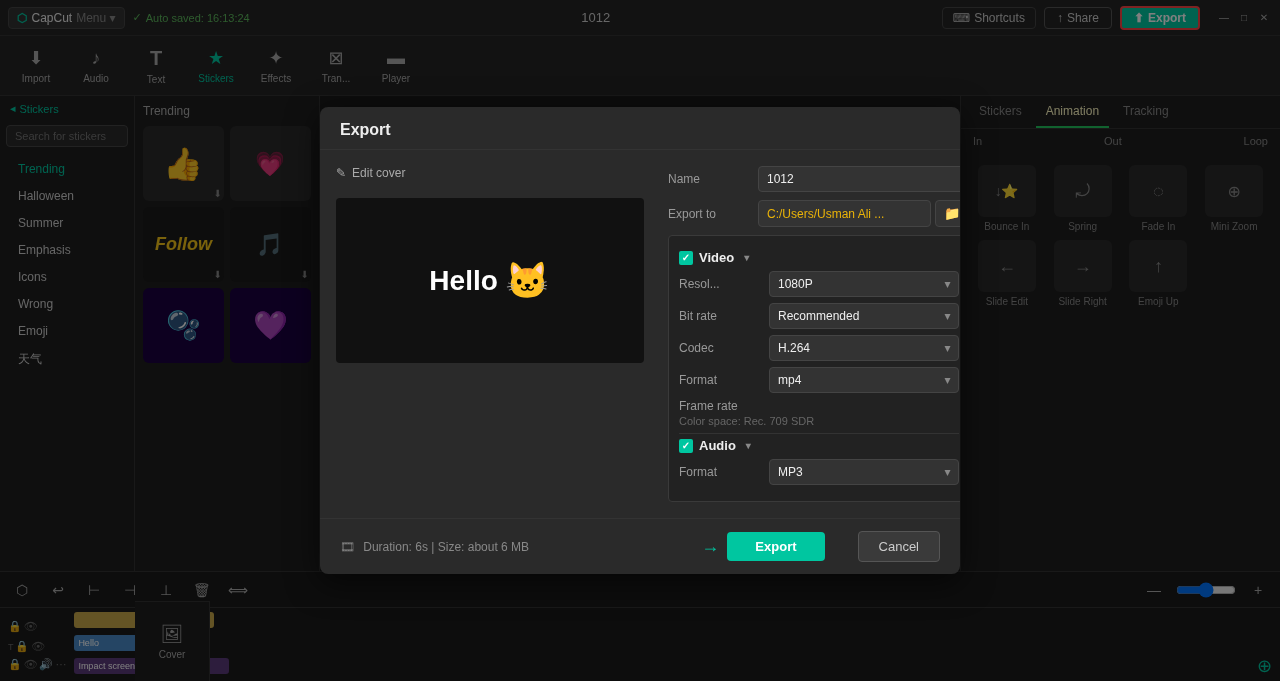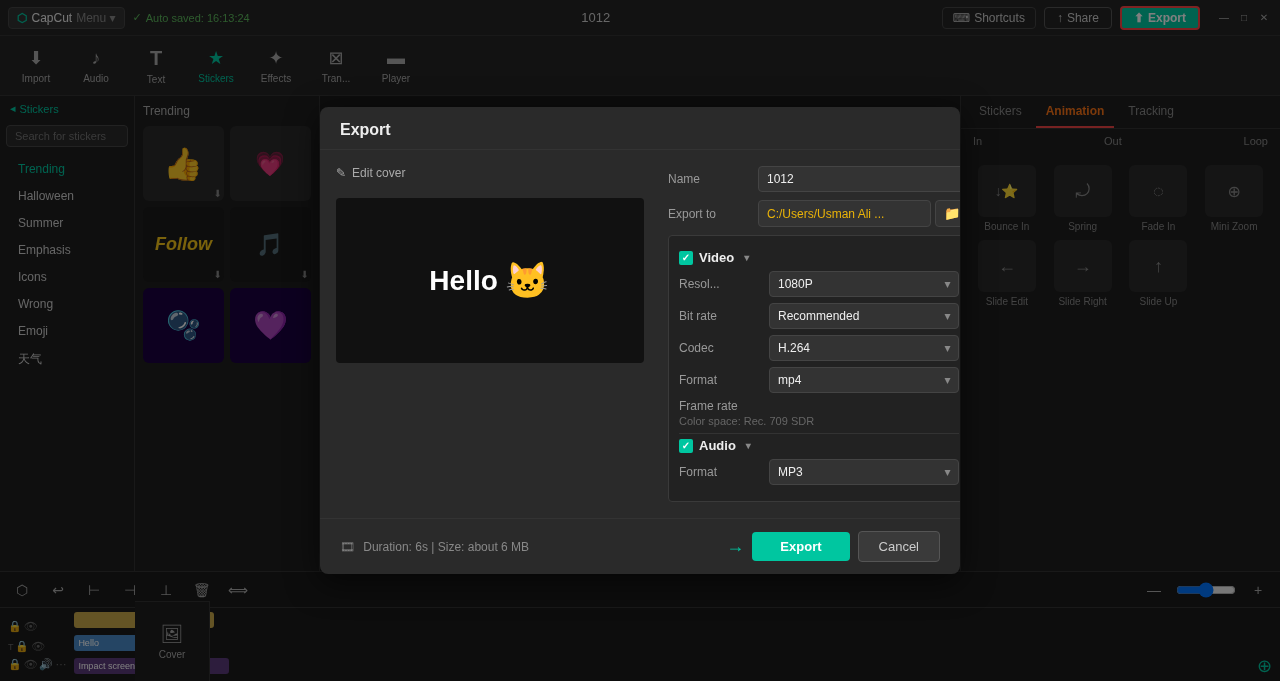--- a/index.html
+++ b/index.html
@@ -146,21 +146,21 @@
       border-left: 1px solid #333;
       display: flex; flex-direction: column;
     }
     .right-panel-tabs {
       display: flex; border-bottom: 1px solid #333;
       padding: 0 8px; gap: 4px;
     }
     .right-tab {
       padding: 8px 10px; font-size: 12px; color: #888; cursor: pointer;
     }
-    .right-tab.active { color: #f97316; border-bottom: 2px solid #ef4444; font-weight: bold; }
+    .right-tab.active { color: #fef9c3; border-bottom: 2px solid #22c55e; }
     .right-tab-label { font-size: 12px; }
     .animations-grid {
       display: grid; grid-template-columns: repeat(4, 1fr);
       gap: 8px; padding: 12px;
       overflow-y: auto;
     }
     .anim-item {
       display: flex; flex-direction: column; align-items: center; gap: 4px;
       cursor: pointer;
     }
@@ -298,21 +298,21 @@
       display: flex; align-items: center; gap: 8px;
       font-size: 12px; color: #888;
     }
     .btn-export {
       background: #00c6a0; color: #fff; border: none;
       padding: 7px 28px; border-radius: 4px; font-size: 13px;
       font-weight: 600; cursor: pointer;
     }
     .btn-cancel {
       background: #3a3a3a; color: #ccc; border: 1px solid #555;
-      padding: 7px 20px; border-radius: 4px; font-size: 13px; cursor: pointer;
+      padding: 7px 20px; border-radius: 4px; font-size: 13px; cursor: pointer; margin-left: 25px;
     }
     .scroll-section {
       max-height: 300px; overflow-y: auto;
       border: 1px solid #3a3a3a; border-radius: 4px; padding: 10px;
       background: #222;
     }
     .scroll-section::-webkit-scrollbar { width: 4px; }
     .scroll-section::-webkit-scrollbar-thumb { background: #444; border-radius: 2px; }
   </style>
 </head>
@@ -503,21 +503,21 @@
       <div class="anim-item">
         <div class="anim-icon-box">
           <span style="font-size:18px;">→</span>
         </div>
         <span class="anim-label">Slide Right</span>
       </div>
       <div class="anim-item">
         <div class="anim-icon-box">
           <span style="font-size:18px;">↑</span>
         </div>
-        <span class="anim-label">Slide Up</span>
+        <span class="anim-label">Emoji Up</span>
       </div>
     </div>
   </div>
 </div>
 
 <div class="timeline">
   <div class="timeline-toolbar">
     <button class="timeline-btn">⬡</button>
     <button class="timeline-btn">↩</button>
     <button class="timeline-btn">⊢</button>

